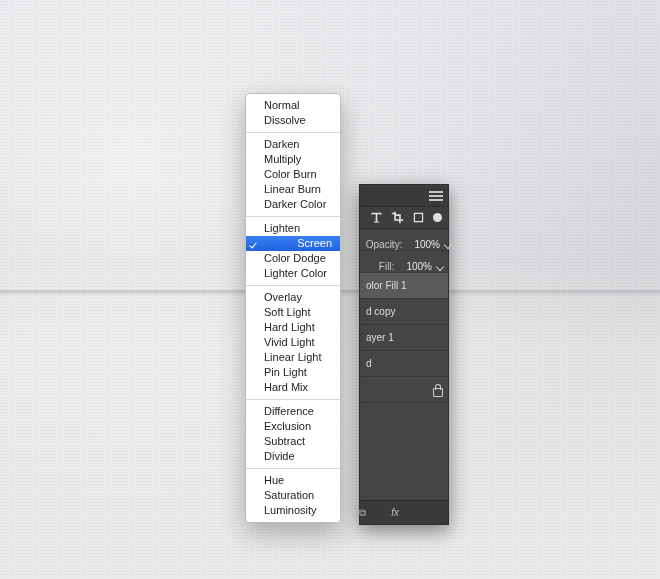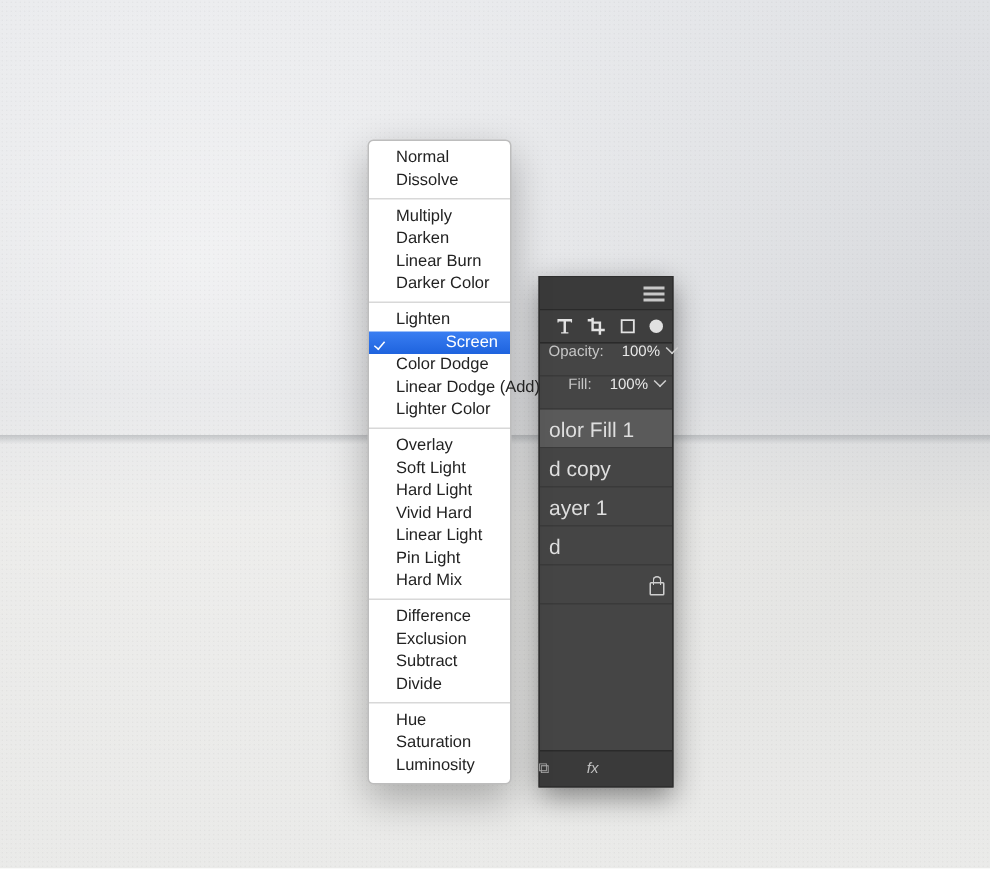--- a/index.html
+++ b/index.html
@@ -66,40 +66,40 @@
 
   .panel-icons {
     height:22px; display:flex; align-items:center; justify-content:flex-end;
     gap:8px; padding: 0 6px; border-bottom:1px solid #2a2a2a; background:#3e3e3e;
     color:#e8e8e8;
   }
   .panel-icons svg { width:13px; height:13px; fill:#e2e2e2; }
   .dot { width:9px; height:9px; border-radius:50%; background:#e0e0e0; }
 
   .row {
-    height:22px; display:flex; align-items:flex-start; justify-content:flex-end;
+    height:22px; display:flex; align-items:flex-end; justify-content:flex-end;
     padding:0 4px 0 6px; border-bottom:1px solid #3a3a3a; white-space:nowrap;
     color:#c6c6c6; font-size:10px;
   }
   .row .label {}
   .row .val { color:#e8e8e8; margin-left:12px; }
   .chev {
     width:8px; height:8px; margin-left:4px; position:relative;
   }
   .chev::before {
     content:""; position:absolute; left:1px; top:0; width:5px; height:5px;
     border-right:1.5px solid #cfcfcf; border-bottom:1.5px solid #cfcfcf;
     transform: rotate(45deg);
   }
 
   .layer-list { flex:1; overflow:hidden; }
   .layer-item {
     height:26px; display:flex; align-items:center; justify-content:flex-start;
     padding:0 6px; border-bottom:1px solid #3a3a3a; color:#dedede;
-    font-size:14px; white-space:nowrap;
+    font-size:10px; white-space:nowrap;
   }
   .layer-item.selected { background:#5a5a5a; }
   .lock {
     width:10px; height:12px; position:relative; margin-left:auto;
   }
   .lock::before {
     content:""; position:absolute; left:1px; top:4px; width:8px; height:7px;
     border:1px solid #cfcfcf; border-radius:1px;
   }
   .lock::after {
@@ -231,35 +231,35 @@
           <path d="M4 5h8l-1 8H5zM3 4h10v1H3zM6 2h4v1H6z" fill="none" stroke="#d0d0d0" stroke-width="1.2"></path>
         </svg>
     </div>
   </div>
 
   <div class="blend-menu" id="blend-menu">
 
   <div class="menu-item"><span class="check"></span><span>Normal</span></div>
       <div class="menu-item"><span class="check"></span><span>Dissolve</span></div>
       <div class="menu-sep"></div>
+      <div class="menu-item"><span class="check"></span><span>Darken</span></div>
       <div class="menu-item"><span class="check"></span><span>Multiply</span></div>
-      <div class="menu-item"><span class="check"></span><span>Darken</span></div>
+      <div class="menu-item"><span class="check"></span><span>Color Burn</span></div>
       <div class="menu-item"><span class="check"></span><span>Linear Burn</span></div>
       <div class="menu-item"><span class="check"></span><span>Darker Color</span></div>
       <div class="menu-sep"></div>
       <div class="menu-item"><span class="check"></span><span>Lighten</span></div>
       <div class="menu-item selected"><span class="check"></span><span>Screen</span></div>
       <div class="menu-item"><span class="check"></span><span>Color Dodge</span></div>
-      <div class="menu-item"><span class="check"></span><span>Linear Dodge (Add)</span></div>
       <div class="menu-item"><span class="check"></span><span>Lighter Color</span></div>
       <div class="menu-sep"></div>
       <div class="menu-item"><span class="check"></span><span>Overlay</span></div>
       <div class="menu-item"><span class="check"></span><span>Soft Light</span></div>
       <div class="menu-item"><span class="check"></span><span>Hard Light</span></div>
-      <div class="menu-item"><span class="check"></span><span>Vivid Hard</span></div>
+      <div class="menu-item"><span class="check"></span><span>Vivid Light</span></div>
       <div class="menu-item"><span class="check"></span><span>Linear Light</span></div>
       <div class="menu-item"><span class="check"></span><span>Pin Light</span></div>
       <div class="menu-item"><span class="check"></span><span>Hard Mix</span></div>
       <div class="menu-sep"></div>
       <div class="menu-item"><span class="check"></span><span>Difference</span></div>
       <div class="menu-item"><span class="check"></span><span>Exclusion</span></div>
       <div class="menu-item"><span class="check"></span><span>Subtract</span></div>
       <div class="menu-item"><span class="check"></span><span>Divide</span></div>
       <div class="menu-sep"></div>
       <div class="menu-item"><span class="check"></span><span>Hue</span></div>

